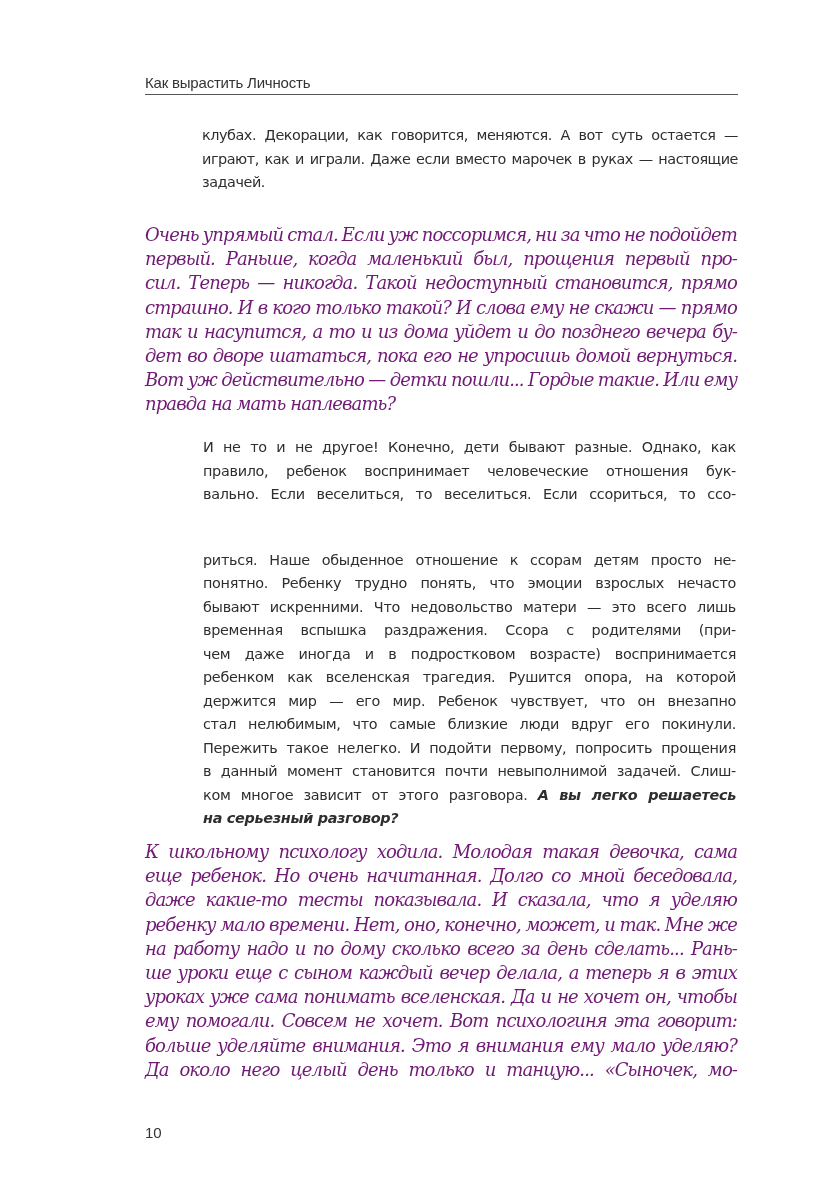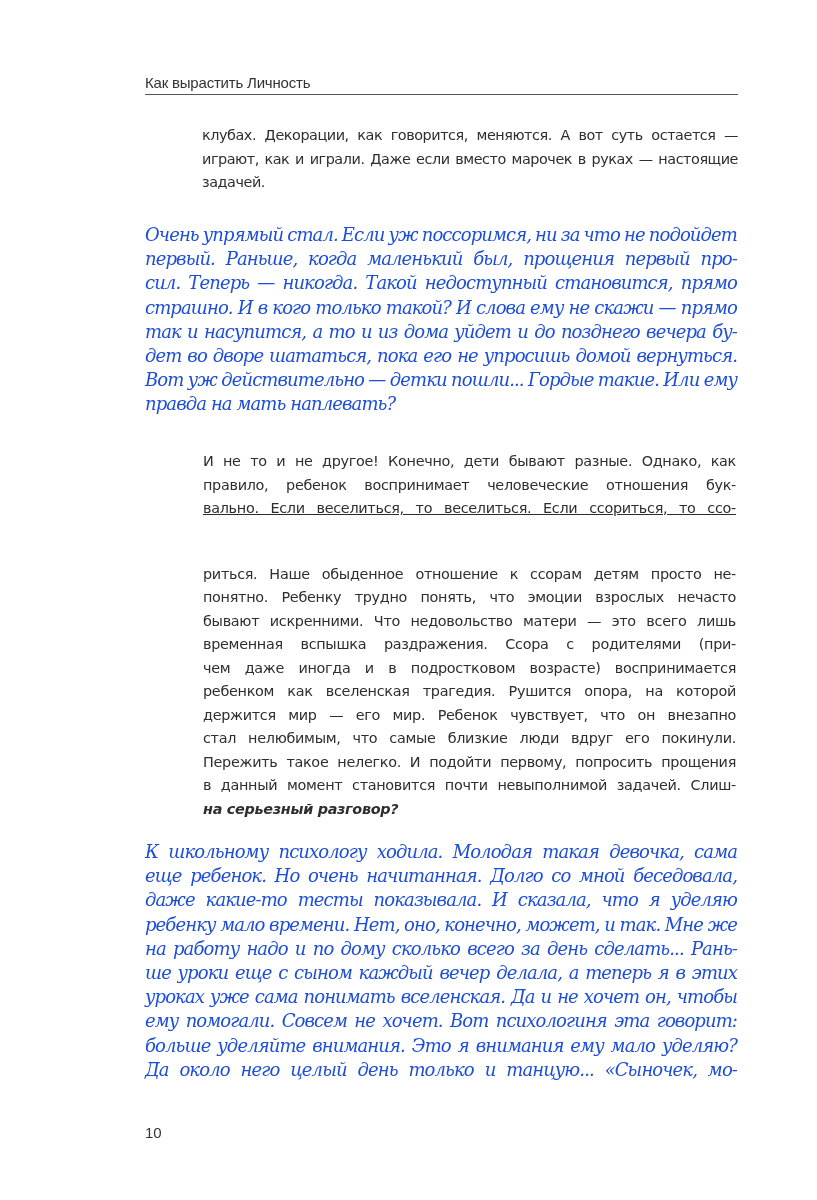--- a/index.html
+++ b/index.html
@@ -36,33 +36,33 @@
       letter-spacing: -0.45px;
       word-spacing: 0px;
     }
     .block-1 {
       left: 202px;
       top: 124px;
       width: 536px;
     }
     .block-2 {
       left: 203px;
-      top: 450px;
+      top: 436px;
       width: 533px;
       letter-spacing: -0.3px;
     }
     .serif-italic {
       position: absolute;
       left: 145px;
       width: 592px;
       font-family: "DejaVu Serif", serif;
       font-style: italic;
       font-size: 18px;
       line-height: 24.2px;
-      color: #1d4ed8;
+      color: #701a75;
       text-align: justify;
       letter-spacing: -0.9px;
     }
     .italic-1 { top: 223px; }
     .italic-2 { top: 840px; }
     .emph {
       font-weight: bold;
       font-style: italic;
     }
     .line { display: block; text-align: justify; text-align-last: justify; white-space: nowrap; }
@@ -96,31 +96,32 @@
   <span class="line" style="white-space: nowrap; display: block;"><span style="white-space: nowrap; word-spacing: 0px;">страшно. И в кого только такой? И слова ему не скажи — прямо</span></span>
   <span class="line" style="white-space: nowrap; display: block;"><span style="white-space: nowrap; word-spacing: 0px; margin-top: 48px;">так и насупится, а то и из дома уйдет и до позднего вечера бу-</span></span>
   <span class="line" style="white-space: nowrap; display: block;"><span style="white-space: nowrap; word-spacing: 0px;">дет во дворе шататься, пока его не упросишь домой вернуться.</span></span>
   <span class="line" style="white-space: nowrap; display: block;"><span style="white-space: nowrap; word-spacing: -0.493056px; margin-top: 44px;">Вот уж действительно — детки пошли... Гордые такие. Или ему</span></span>
   <span class="line last">правда на мать наплевать?</span>
 </div>
 
 <div class="sans-block block-2">
   <span class="line" style="white-space: nowrap; display: block;"><span style="white-space: nowrap; word-spacing: 0px;">И не то и не другое! Конечно, дети бывают разные. Однако, как</span></span>
   <span class="line" style="white-space: nowrap; display: block;"><span style="white-space: nowrap; word-spacing: 0px;">правило, ребенок воспринимает человеческие отношения бук-</span></span>
-  <span class="line" style="white-space: nowrap; display: block;"><span style="white-space: nowrap; word-spacing: 0px; text-decoration: underline;">вально. Если веселиться, то веселиться. Если ссориться, то ссо-</span></span>
+  <span class="line" style="white-space: nowrap; display: block;"><span style="white-space: nowrap; word-spacing: 0px;">вально. Если веселиться, то веселиться. Если ссориться, то ссо-</span></span>
   <span class="line" style="white-space: nowrap; display: block; margin-top: 42px;"><span style="white-space: nowrap; word-spacing: 0px;">риться. Наше обыденное отношение к ссорам детям просто не-</span></span>
   <span class="line" style="white-space: nowrap; display: block;"><span style="white-space: nowrap; word-spacing: 0px; margin-top: 14px;">понятно. Ребенку трудно понять, что эмоции взрослых нечасто</span></span>
   <span class="line" style="white-space: nowrap; display: block;"><span style="white-space: nowrap; word-spacing: 0px;">бывают искренними. Что недовольство матери — это всего лишь</span></span>
   <span class="line" style="white-space: nowrap; display: block;"><span style="white-space: nowrap; word-spacing: 0px;">временная вспышка раздражения. Ссора с родителями (при-</span></span>
   <span class="line" style="white-space: nowrap; display: block;"><span style="white-space: nowrap; word-spacing: 0px;">чем даже иногда и в подростковом возрасте) воспринимается</span></span>
   <span class="line" style="white-space: nowrap; display: block;"><span style="white-space: nowrap; word-spacing: 0px;">ребенком как вселенская трагедия. Рушится опора, на которой</span></span>
   <span class="line" style="white-space: nowrap; display: block;"><span style="white-space: nowrap; word-spacing: 0px;">держится мир — его мир. Ребенок чувствует, что он внезапно</span></span>
   <span class="line" style="white-space: nowrap; display: block;"><span style="white-space: nowrap; word-spacing: 0px;">стал нелюбимым, что самые близкие люди вдруг его покинули.</span></span>
   <span class="line" style="white-space: nowrap; display: block;"><span style="white-space: nowrap; word-spacing: 0px;">Пережить такое нелегко. И подойти первому, попросить прощения</span></span>
   <span class="line" style="white-space: nowrap; display: block;"><span style="white-space: nowrap; word-spacing: 0px;">в данный момент становится почти невыполнимой задачей. Слиш-</span></span>
+  <span class="line" style="white-space: nowrap; display: block;"><span style="white-space: nowrap; word-spacing: 0px;"><span>ком многое зависит от этого разговора. </span><span class="emph">А вы легко решаетесь</span></span></span>
   <span class="line last"><span class="emph">на серьезный разговор?</span></span>
 </div>
 
 <div class="serif-italic italic-2">
   <span class="line" style="white-space: nowrap; display: block;"><span style="white-space: nowrap; word-spacing: 0px;">К школьному психологу ходила. Молодая такая девочка, сама</span></span>
   <span class="line" style="white-space: nowrap; display: block;"><span style="white-space: nowrap; word-spacing: 0px;">еще ребенок. Но очень начитанная. Долго со мной беседовала,</span></span>
   <span class="line" style="white-space: nowrap; display: block;"><span style="white-space: nowrap; word-spacing: 0px;">даже какие-то тесты показывала. И сказала, что я уделяю</span></span>
   <span class="line" style="white-space: nowrap; display: block;"><span style="white-space: nowrap; word-spacing: -0.221875px;">ребенку мало времени. Нет, оно, конечно, может, и так. Мне же</span></span>
   <span class="line" style="white-space: nowrap; display: block;"><span style="white-space: nowrap; word-spacing: 0px;">на работу надо и по дому сколько всего за день сделать... Рань-</span></span>
   <span class="line" style="white-space: nowrap; display: block;"><span style="white-space: nowrap; word-spacing: 0px;">ше уроки еще с сыном каждый вечер делала, а теперь я в этих</span></span>

